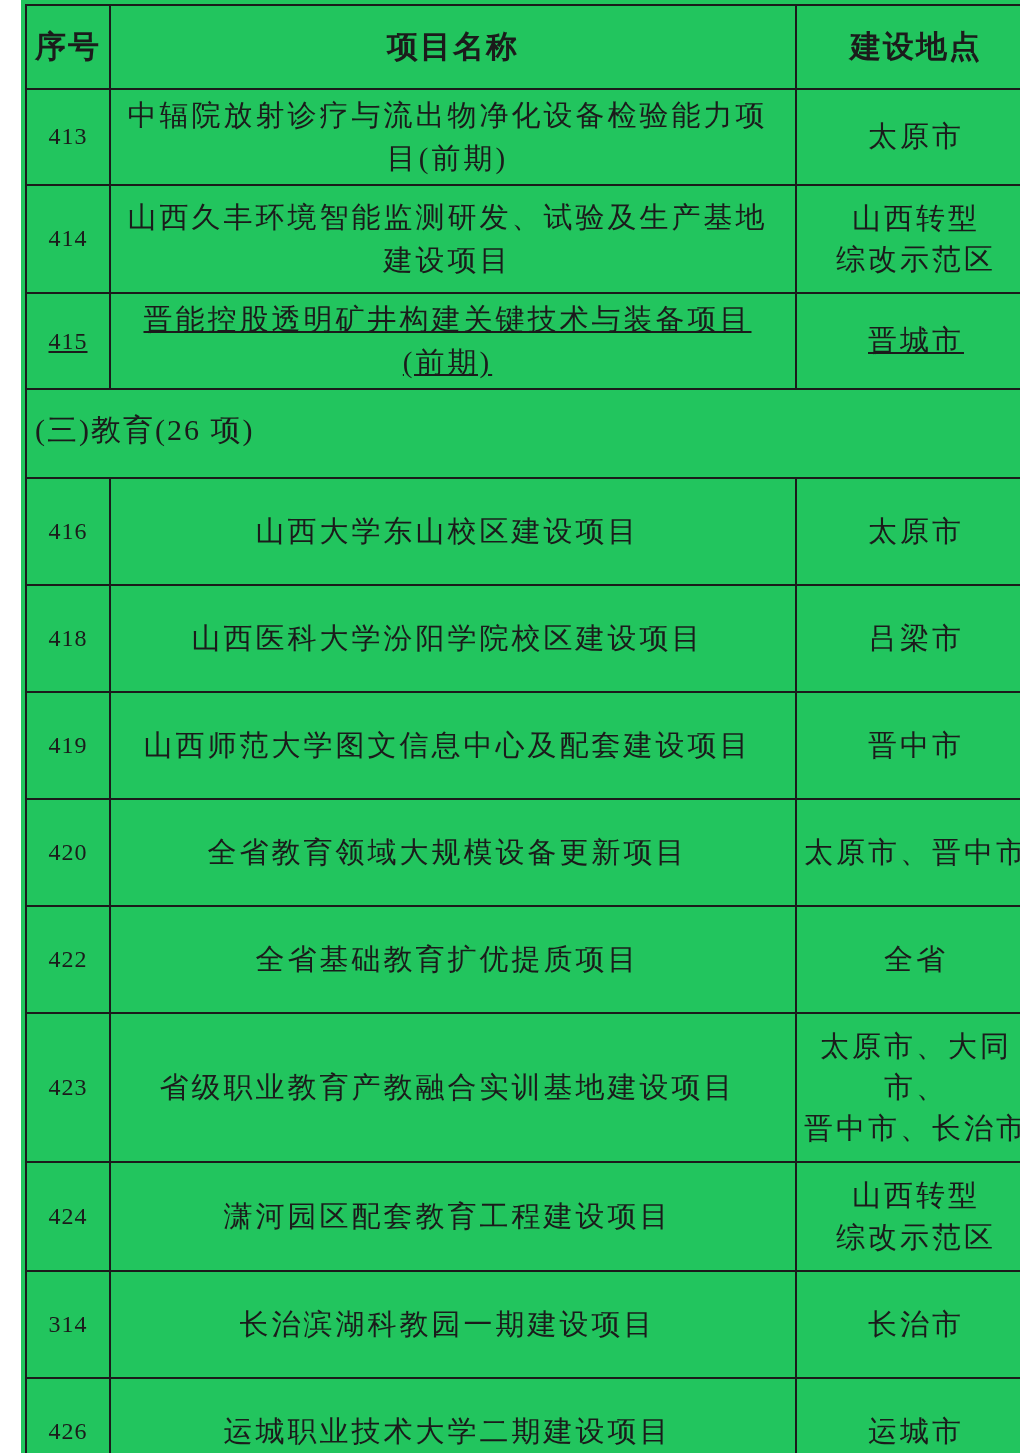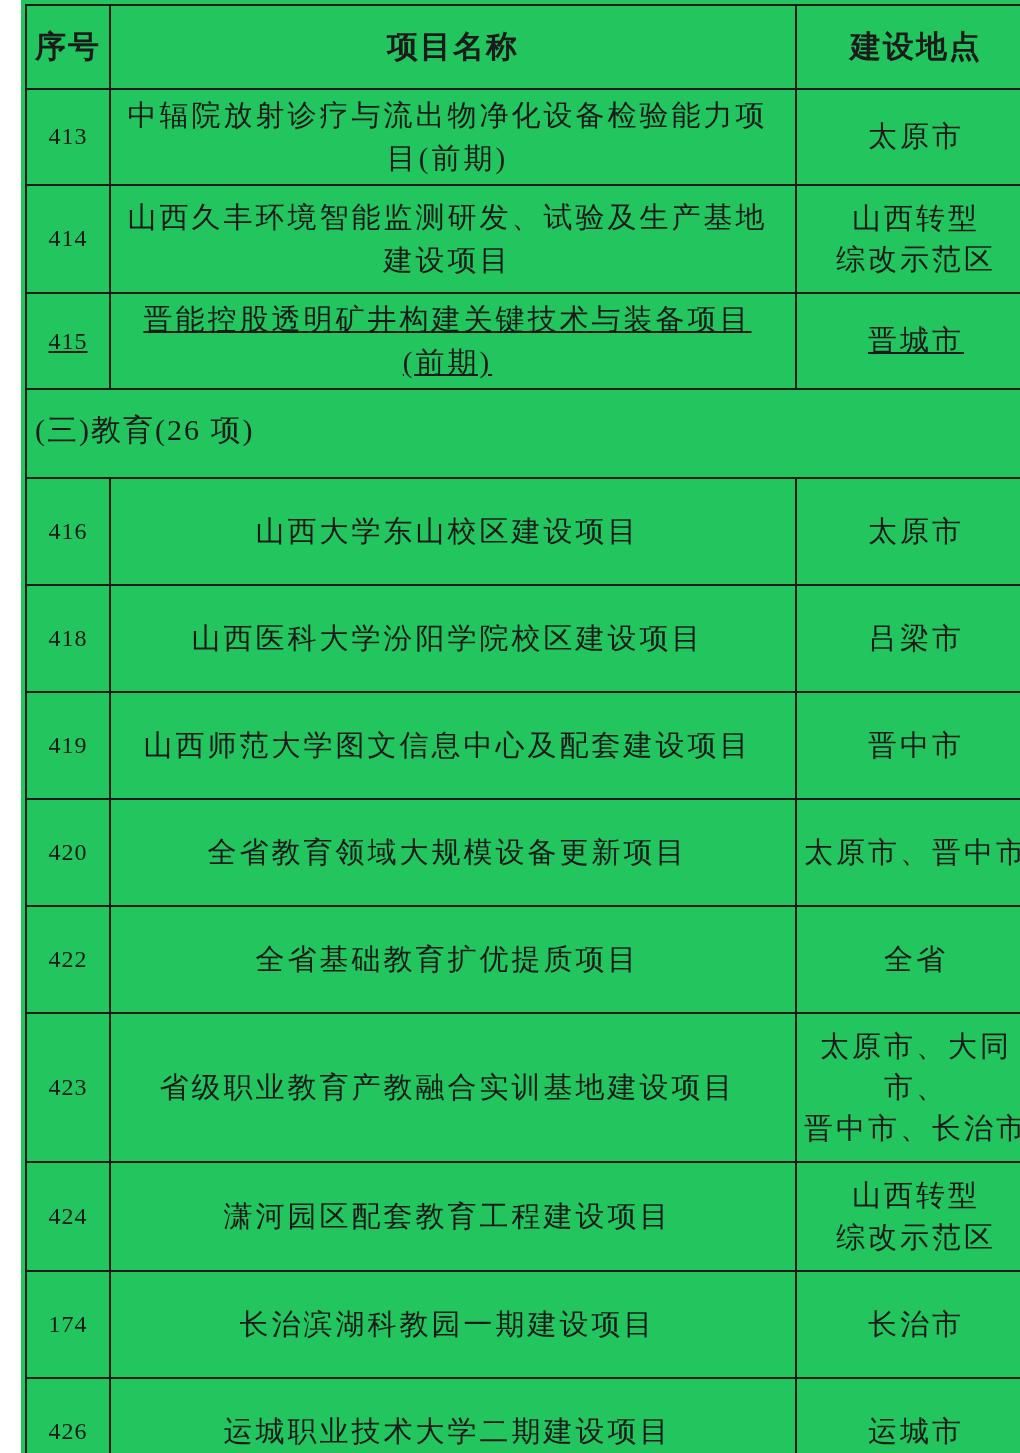--- a/index.html
+++ b/index.html
@@ -155,21 +155,21 @@
     </tr>
 
     <tr class="h-std">
       <td class="cell-no">424</td>
       <td class="cell-name">潇河园区配套教育工程建设项目</td>
       <td class="cell-loc">山西转型
 综改示范区</td>
     </tr>
 
     <tr class="h-std">
-      <td class="cell-no">174</td>
+      <td class="cell-no">314</td>
       <td class="cell-name">长治滨湖科教园一期建设项目</td>
       <td class="cell-loc">长治市</td>
     </tr>
 
     <tr class="h-std">
       <td class="cell-no">426</td>
       <td class="cell-name">运城职业技术大学二期建设项目</td>
       <td class="cell-loc">运城市</td>
     </tr>
 

